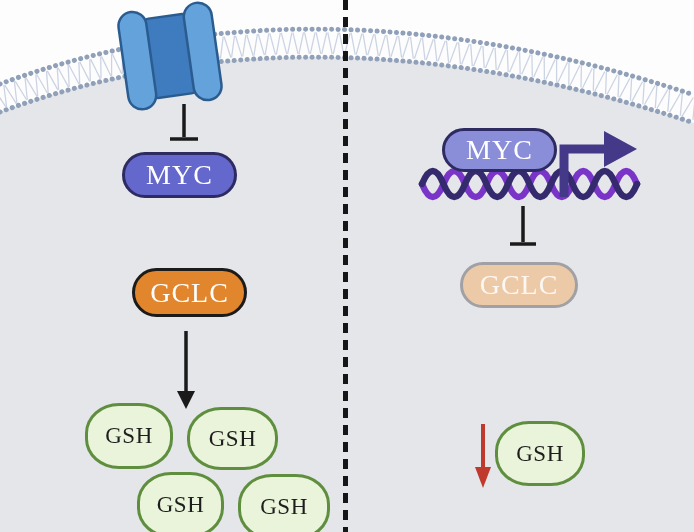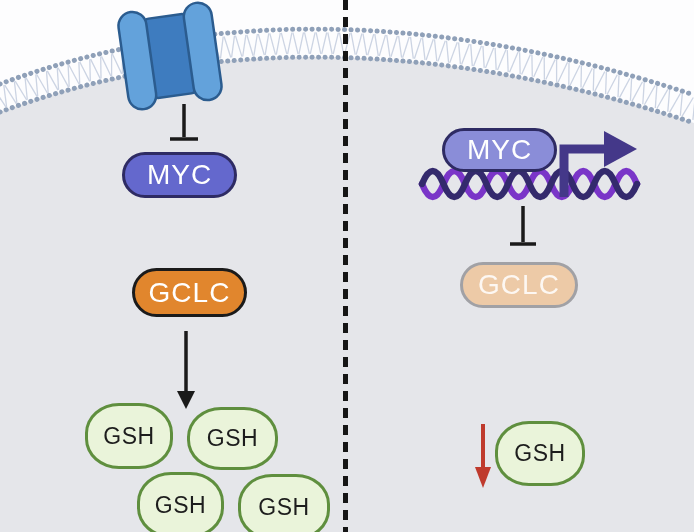--- a/index.html
+++ b/index.html
@@ -1,19 +1,19 @@
 <!DOCTYPE html>
 <html style="--outside: #fdfdfe; --cytoplasm: #e5e6ea; --membrane_dot: #8fa0b8; --membrane_tail: #ccd4e3; --divider: #161616; --line: #1a1a1a; --receptor_light: #63a2db; --receptor_dark: #3e7cbf; --receptor_outline: #2b5c8f; --myc_active_fill: #6468cd; --myc_inactive_fill: #8a8dd8; --myc_border: #2e2b63; --gclc_active_fill: #e1862d; --gclc_active_border: #1b1b1b; --gclc_inactive_fill: #edcaa7; --gclc_inactive_border: #a1a1a5; --gclc_inactive_text: rgba(255,255,255,0.85); --gsh_fill: #eaf4da; --gsh_border: #5f8f3e; --gsh_text: #1d1d1d; --dna_purple: #7a35c8; --dna_dark: #342a6d; --transcription_arrow: #443889; --down_arrow_red: #bf3a2d; --label_text: #ffffff;"><head>
 <meta charset="utf-8">
 <style>
   html,body{margin:0;padding:0;background:#fff;}
   #stage{
     position:relative;width:694px;height:532px;overflow:hidden;
     background:var(--outside,#fdfdfe);
-    font-family:Liberation Sans, sans-serif;
+    font-family:Liberation Serif, serif;
   }
   #art{position:absolute;inset:0;width:694px;height:532px;}
   .pill{
     position:absolute;box-sizing:border-box;z-index:2;
     display:flex;align-items:center;justify-content:center;
     border-radius:999px;letter-spacing:1px;
   }
   .node-label{pointer-events:none;}
   .myc-left{
     left:122px;top:152px;width:115px;height:46px;

